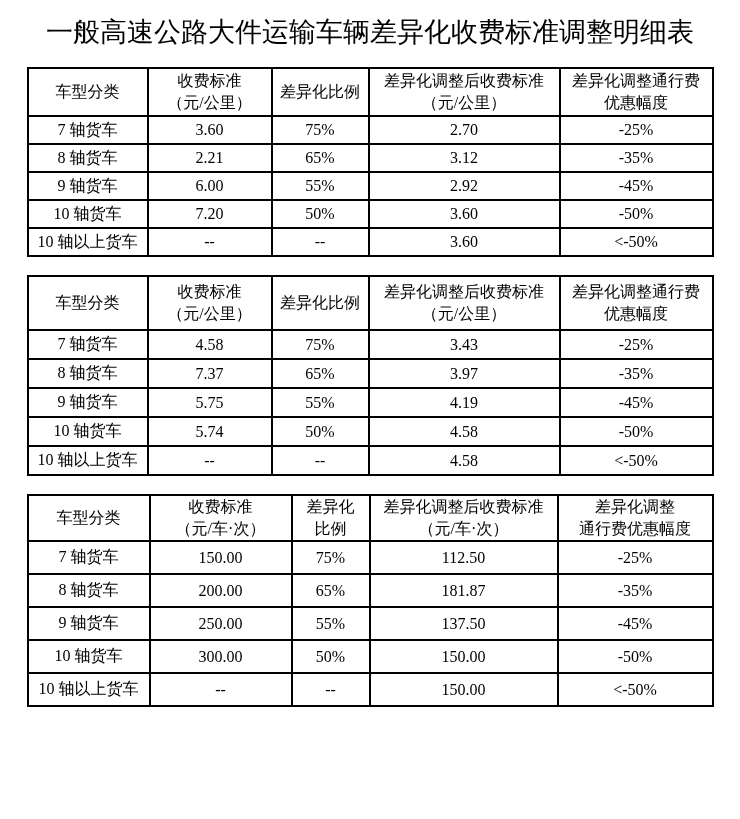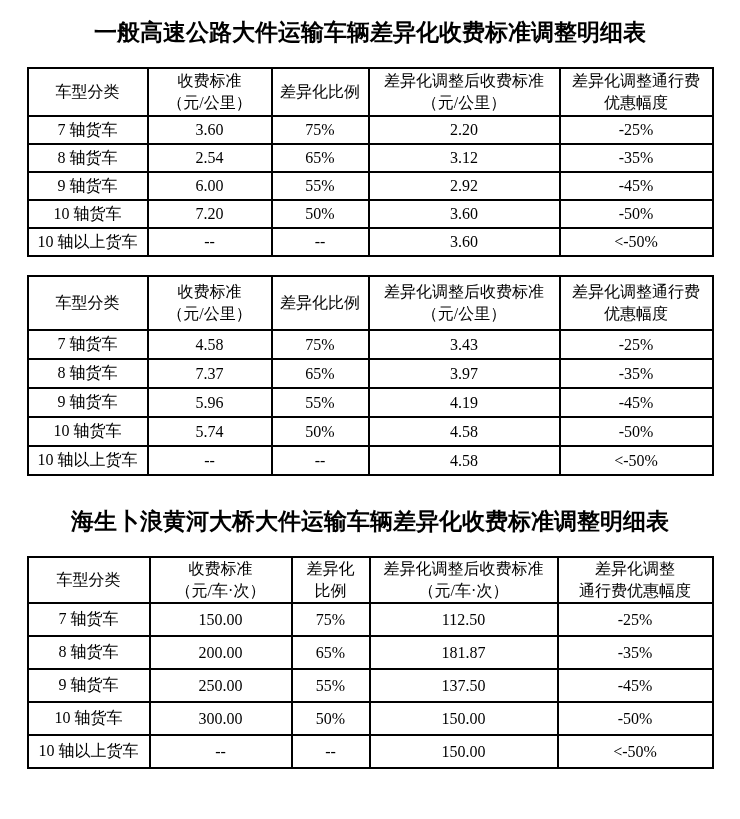--- a/index.html
+++ b/index.html
@@ -1,21 +1,21 @@
 <!DOCTYPE html>
 <html><head>
 <meta charset="utf-8">
 <style>
   html,body{margin:0;padding:0;background:#ffffff;}
   body{width:740px;height:819px;overflow:hidden;color:#000;
        font-family:"Liberation Serif","DejaVu Serif",serif;}
   .doc{padding-top:15px;}
   .table-title{
     text-align:center;font-family:"Liberation Sans","DejaVu Sans",sans-serif;
-    font-weight:bold;font-size:23px;line-height:34px;margin:0 0 9px 0;color:#000;
+    font-weight:normal;font-size:27px;line-height:34px;margin:0 0 9px 0;color:#000;
   }
   .sec2 .table-title{margin-top:42px;}
   .sec3 .table-title{margin-top:28px;}
   table.toll{border-collapse:collapse;margin:18px auto;width:685px;table-layout:fixed;}
   table.toll th,table.toll td{
     border:2px solid #000;text-align:center;vertical-align:middle;
     font-weight:normal;font-size:16px;padding:0;color:#000;
     font-family:"Liberation Serif","DejaVu Serif",serif;
   }
   table.t12 col:nth-child(1){width:120px;}
@@ -72,26 +72,26 @@
         </th>
         <th>
           <span class="hl">差异化调整通行费</span>
           <span class="hl">优惠幅度</span>
         </th>
       </tr>
       <tr>
         <td>7 轴货车</td>
         <td>3.60</td>
         <td>75%</td>
-        <td>2.20</td>
+        <td>2.70</td>
         <td>-25%</td>
       </tr>
       <tr>
         <td>8 轴货车</td>
-        <td>2.54</td>
+        <td>2.21</td>
         <td>65%</td>
         <td>3.12</td>
         <td>-35%</td>
       </tr>
       <tr>
         <td>9 轴货车</td>
         <td>6.00</td>
         <td>55%</td>
         <td>2.92</td>
         <td>-45%</td>
@@ -155,21 +155,21 @@
       </tr>
       <tr>
         <td>8 轴货车</td>
         <td>7.37</td>
         <td>65%</td>
         <td>3.97</td>
         <td>-35%</td>
       </tr>
       <tr>
         <td>9 轴货车</td>
-        <td>5.96</td>
+        <td>5.75</td>
         <td>55%</td>
         <td>4.19</td>
         <td>-45%</td>
       </tr>
       <tr>
         <td>10 轴货车</td>
         <td>5.74</td>
         <td>50%</td>
         <td>4.58</td>
         <td>-50%</td>
@@ -179,21 +179,20 @@
         <td>--</td>
         <td>--</td>
         <td>4.58</td>
         <td>&lt;-50%</td>
       </tr>
     </tbody>
       </table>
   </div>
 
   <div class="sec3">
-    <h1 class="table-title">海生卜浪黄河大桥大件运输车辆差异化收费标准调整明细表</h1>
     <table class="toll t3">
       <colgroup>
           <col>
           <col>
           <col>
           <col>
           <col>
         </colgroup>
       <tbody>
           <tr>

